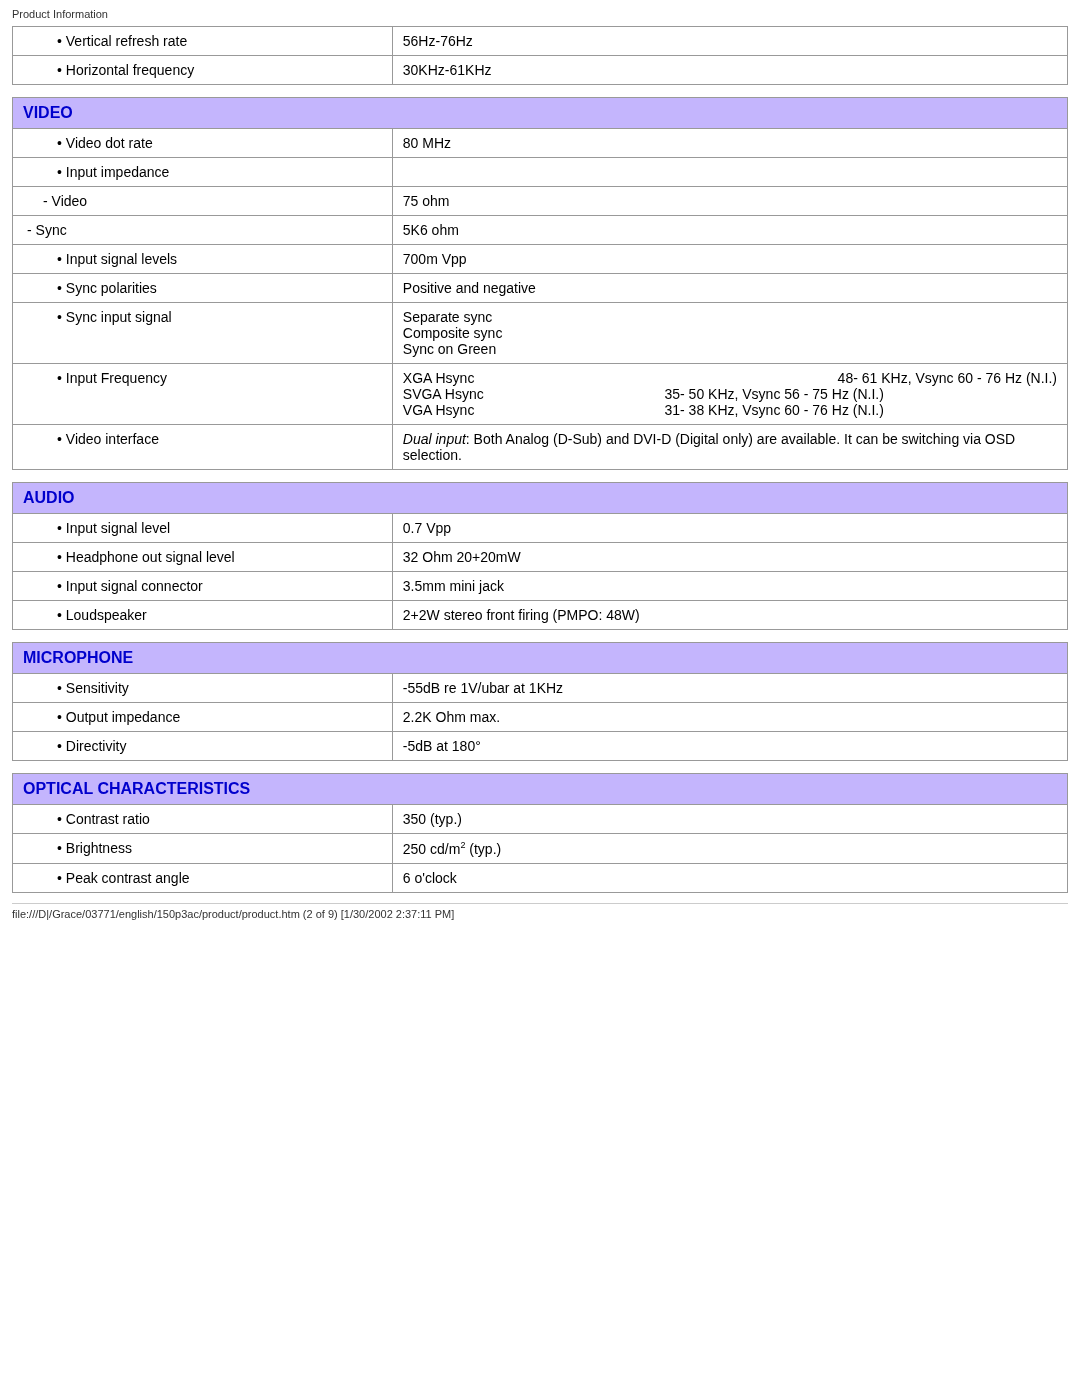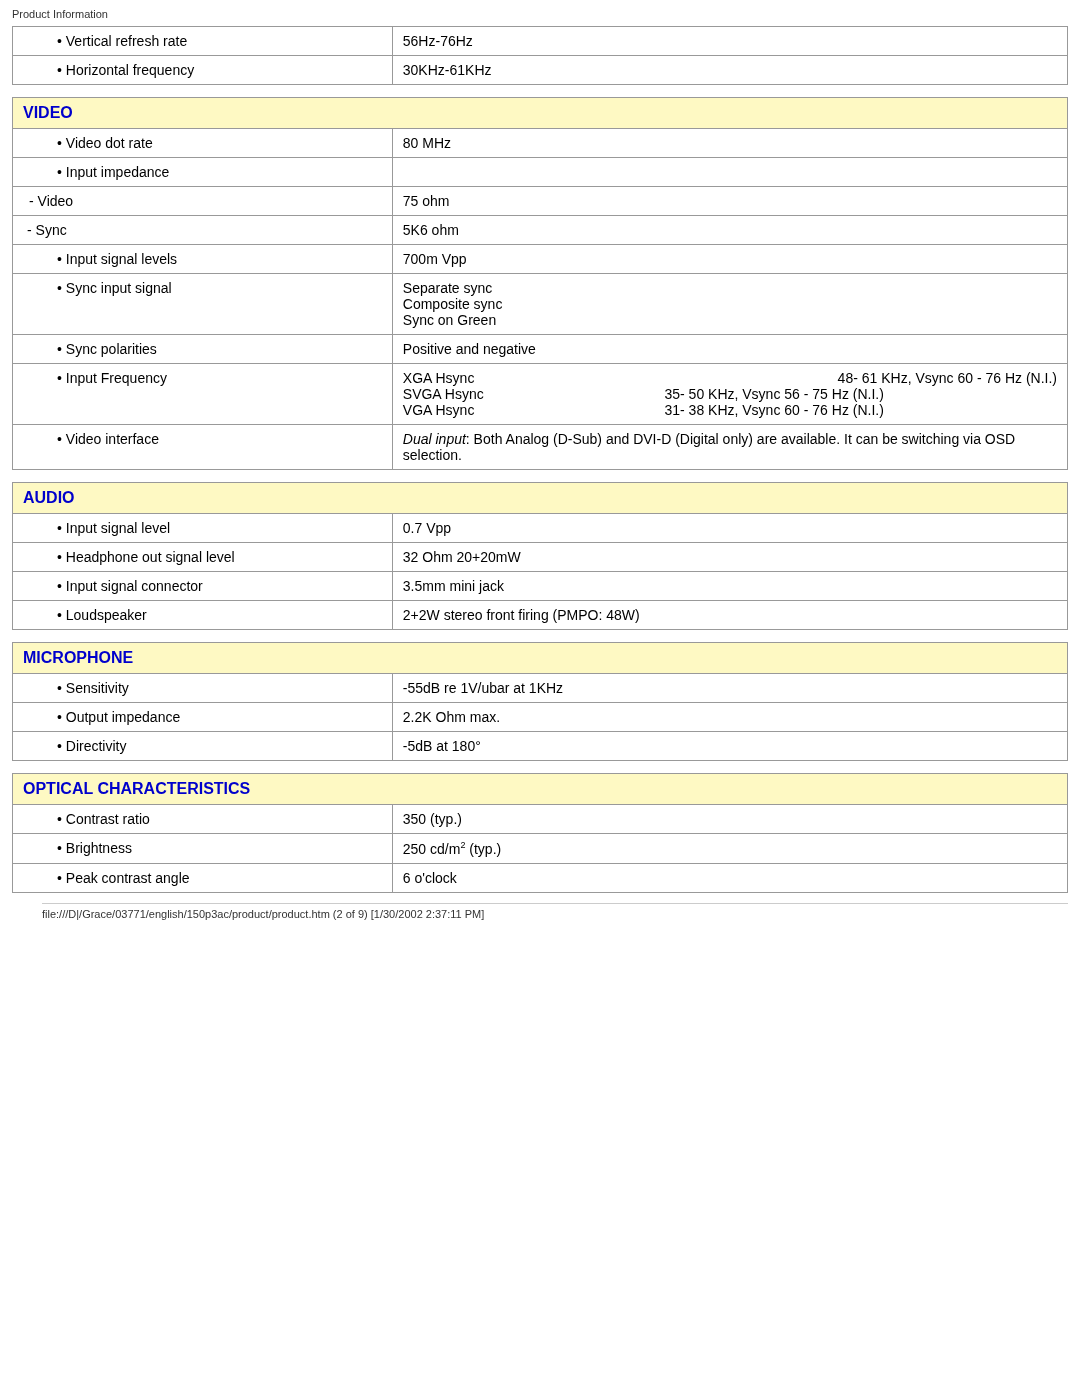--- a/index.html
+++ b/index.html
@@ -37,21 +37,21 @@
     td:first-child {
       width: 36%;
       padding-left: 44px;
     }
 
     td:last-child {
       width: 64%;
     }
 
     .section-header td {
-      background-color: #fef9c3;
+      background-color: #c4b5fd;
       border: 1px solid #999;
       padding: 6px 10px;
     }
 
     .section-title {
       font-size: 16px;
       font-weight: bold;
       color: #0000cc;
     }
 
@@ -63,21 +63,20 @@
     .italic {
       font-style: italic;
     }
 
     .status-bar {
       font-size: 11px;
       color: #333;
       margin-top: 10px;
       border-top: 1px solid #ccc;
       padding-top: 4px;
-      margin-left: 30px;
     }
 
     sup {
       font-size: 9px;
     }
   </style>
 </head>
 <body>
 
 <div class="product-info-label">Product Information</div>
@@ -106,38 +105,38 @@
 
   <tr>
     <td>• Video dot rate</td>
     <td>80 MHz</td>
   </tr>
   <tr>
     <td>• Input impedance</td>
     <td></td>
   </tr>
   <tr>
-    <td style="padding-left:16px;">- Video</td>
+    <td style="padding-left:30px;">- Video</td>
     <td>75 ohm</td>
   </tr>
   <tr>
     <td style="padding-left:14px;">- Sync</td>
     <td>5K6 ohm</td>
   </tr>
   <tr>
     <td>• Input signal levels</td>
     <td>700m Vpp</td>
   </tr>
   <tr>
+    <td>• Sync polarities</td>
+    <td>Positive and negative</td>
+  </tr>
+  <tr>
     <td>• Sync input signal</td>
     <td>Separate sync<br>Composite sync<br>Sync on Green</td>
-  </tr>
-  <tr>
-    <td>• Sync polarities</td>
-    <td>Positive and negative</td>
   </tr>
   <tr>
     <td>• Input Frequency</td>
     <td>
       <table style="border:none;width:100%;border-collapse:collapse;">
         <tbody>
               <tr>
           <td style="border:none;padding:0;width:40%;">XGA Hsync</td>
           <td style="border:none;padding:0;width:60%;text-align:right;">48- 61 KHz, Vsync 60 - 76 Hz (N.I.)</td>
         </tr>

